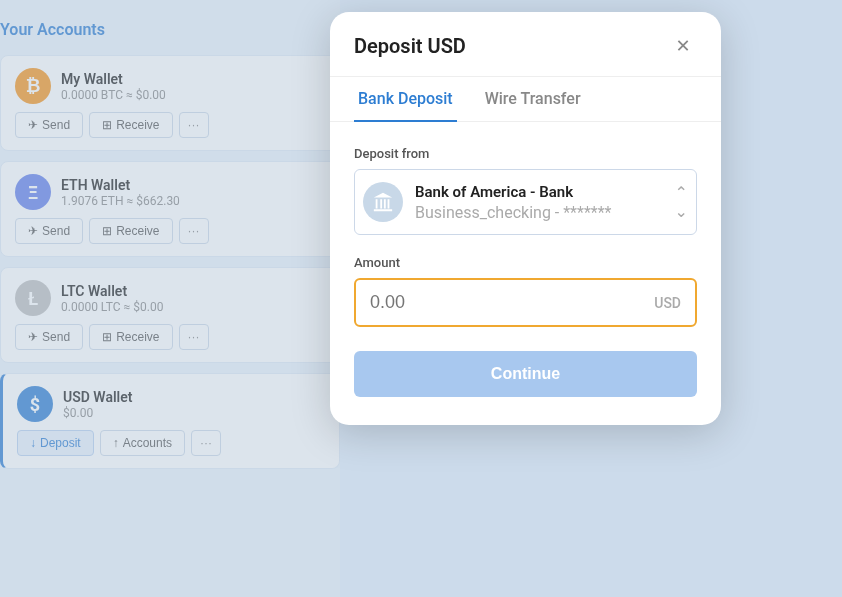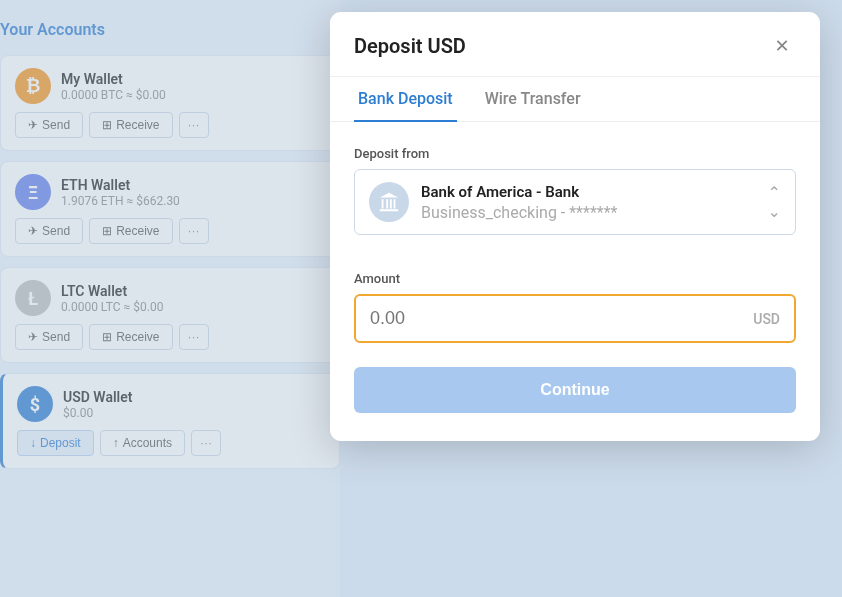--- a/index.html
+++ b/index.html
@@ -122,23 +122,23 @@
       height: 597px;
       background: rgba(180, 200, 220, 0.4);
       z-index: 10;
     }
 
     
     .modal {
       position: absolute;
       top: 12px;
       left: 330px;
-      width: 490px;
+      width: 391px;
       background: white;
-      border-radius: 11px;
+      border-radius: 19px;
       box-shadow: 0 8px 40px rgba(0,0,0,0.18);
       z-index: 20;
       overflow: hidden;
     }
 
     .modal-header {
       display: flex;
       align-items: center;
       justify-content: space-between;
       padding: 20px 24px 16px;
@@ -197,26 +197,26 @@
       font-size: 13px;
       font-weight: 500;
       color: #555;
       margin-bottom: 8px;
     }
 
     
     .bank-selector {
       border: 1px solid #ccd8e8;
       border-radius: 6px;
-      padding: 12px 14px;
+      padding: 12px 8px;
       display: flex;
       align-items: center;
       justify-content: space-between;
       cursor: pointer;
-      margin-bottom: 36px;
+      margin-bottom: 20px;
     }
 
     .bank-info {
       display: flex;
       align-items: center;
       gap: 12px;
     }
 
     .bank-icon-circle {
       width: 40px;

